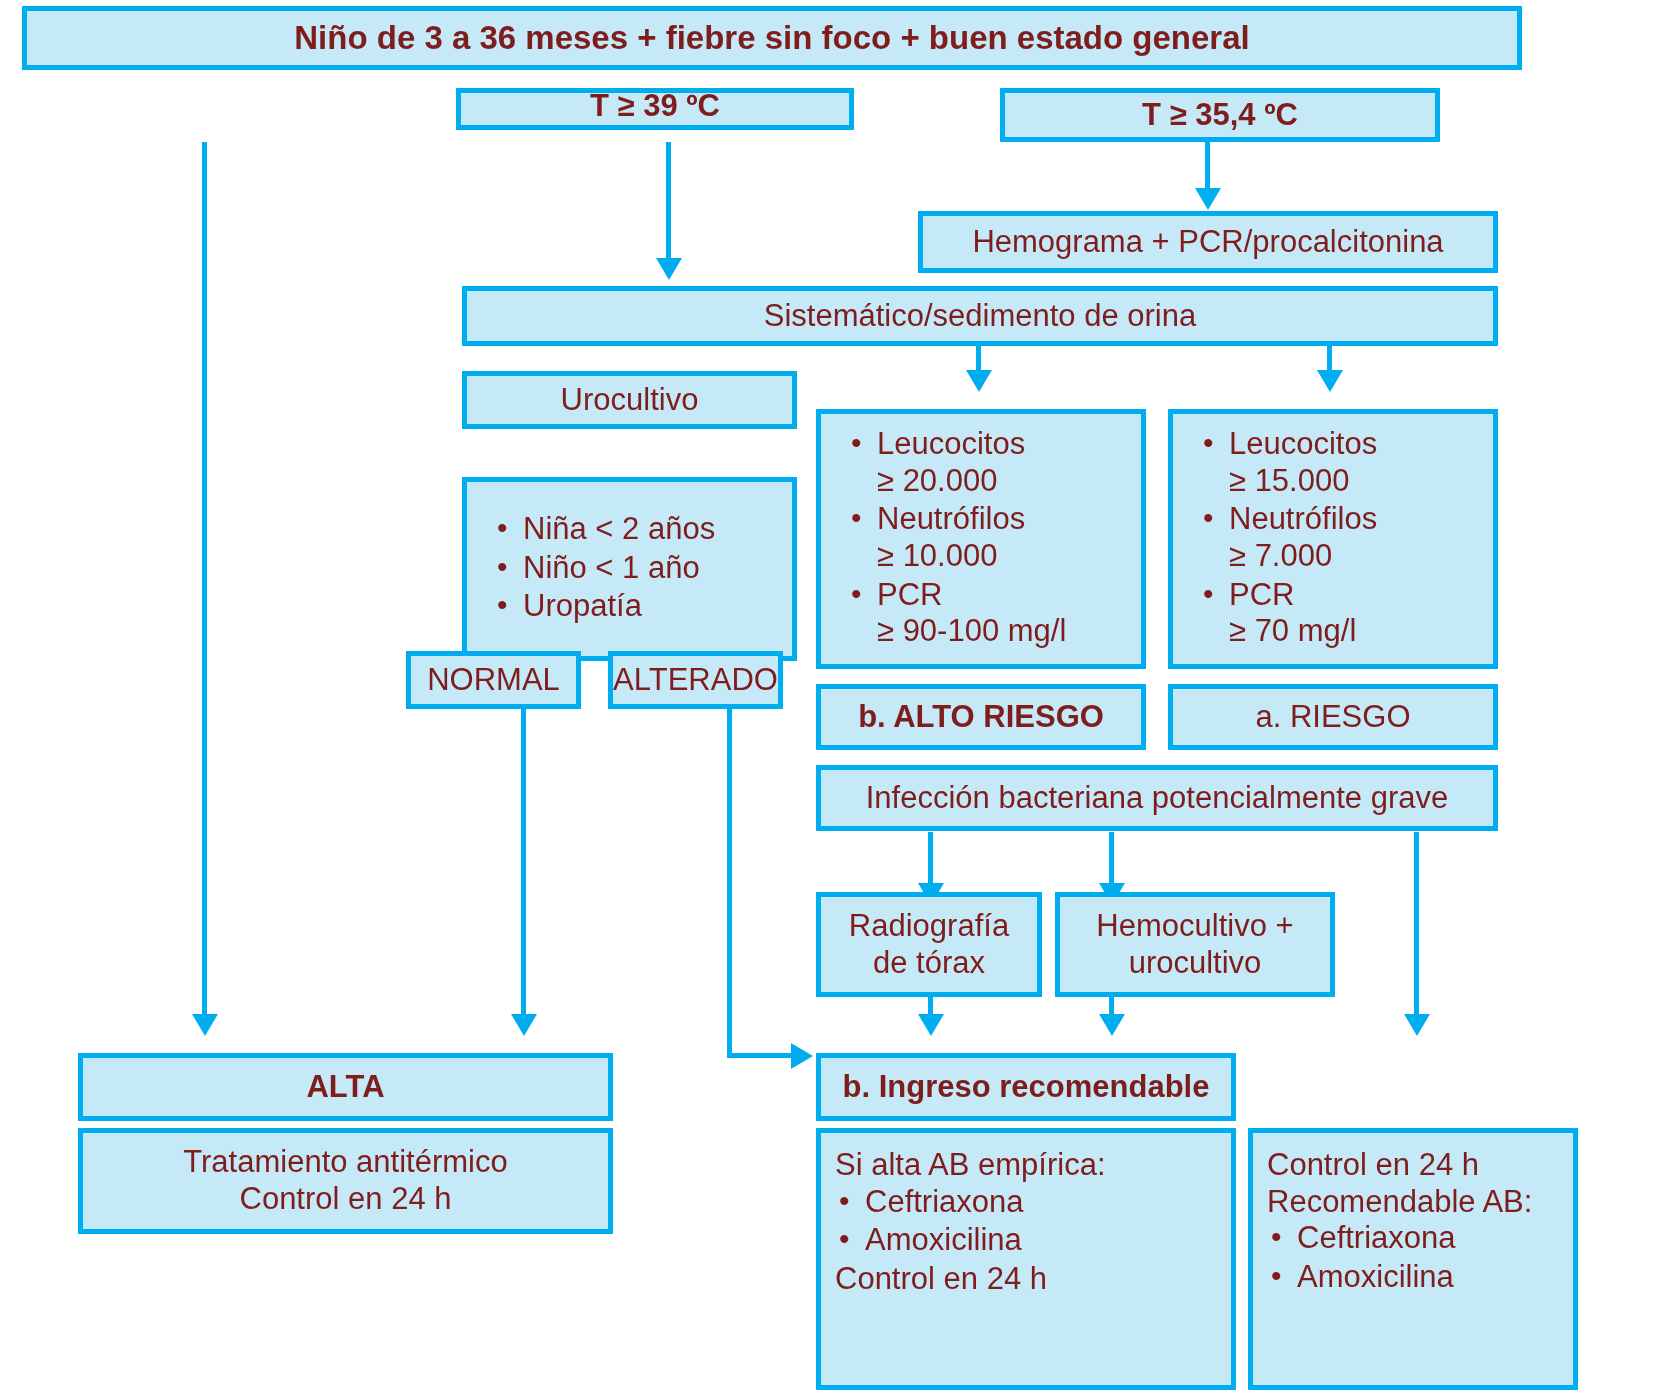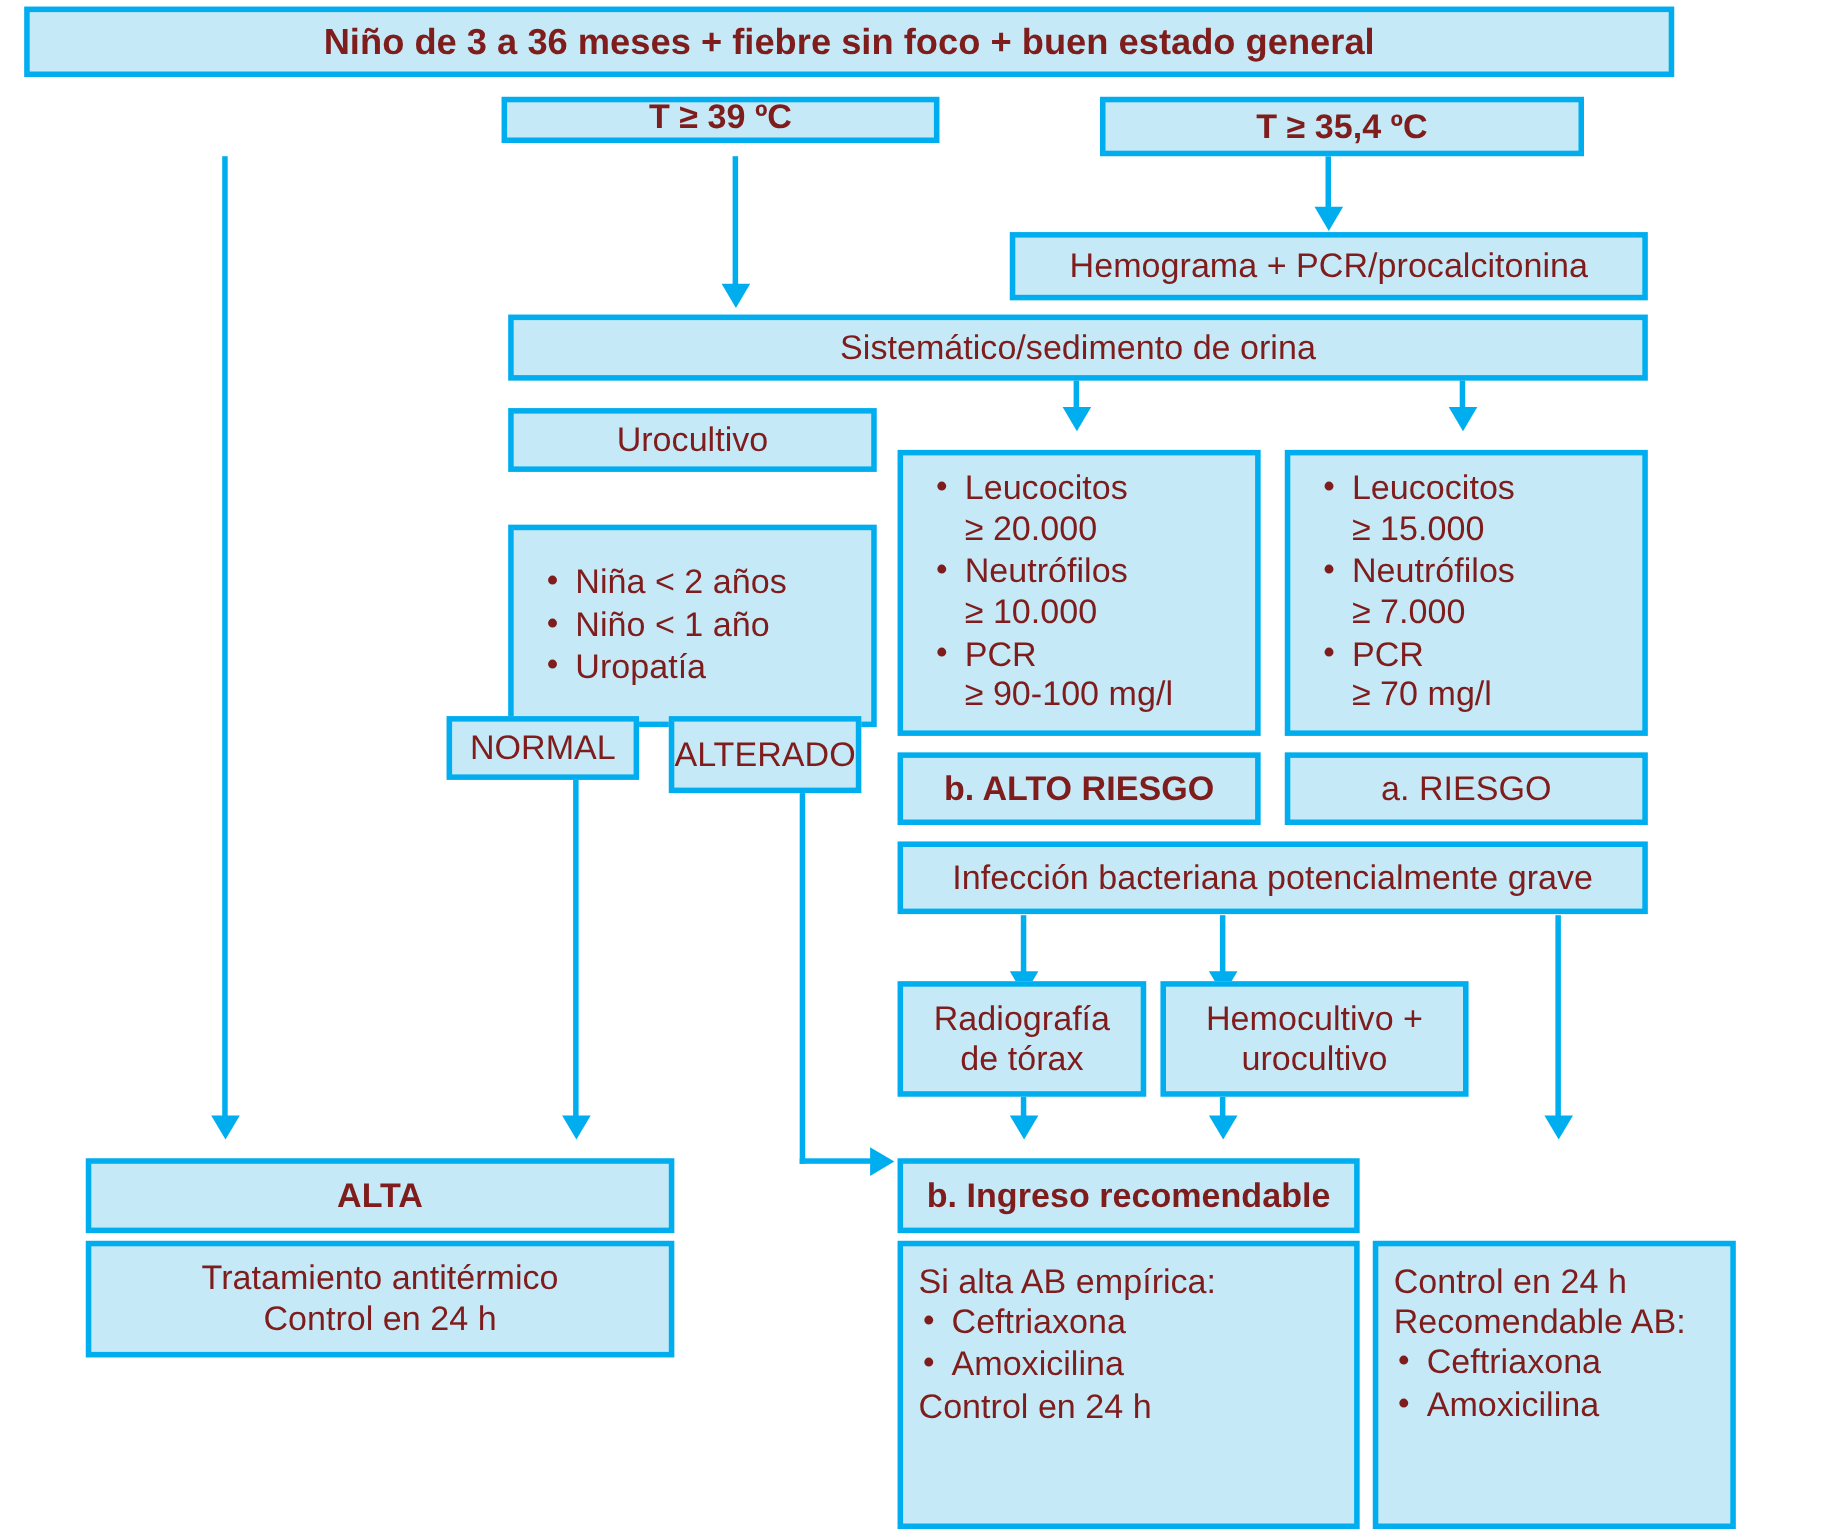--- a/index.html
+++ b/index.html
@@ -162,21 +162,21 @@
       <li>Niña &lt; 2 años</li>
       <li>Niño &lt; 1 año</li>
       <li>Uropatía</li>
     </ul>
   </div>
 
   <div class="node" style="left:406px; top:651px; width:175px; height:58px;">
     <span class="inner">NORMAL</span>
   </div>
 
-  <div class="node" style="left:608px; top:651px; width:175px; height:70px;align-items:center;">
+  <div class="node" style="left:608px; top:651px; width:175px; height:58px;align-items:center;">
     <span class="inner">ALTERADO</span>
   </div>
 
   <div class="node left" style="left:816px; top:409px; width:330px; height:260px;">
     <ul class="b inner pl">
       <li class="plain">Leucocitos
 ≥ 20.000</li>
       <li class="plain">Neutrófilos
 ≥ 10.000</li>
       <li class="plain">PCR

